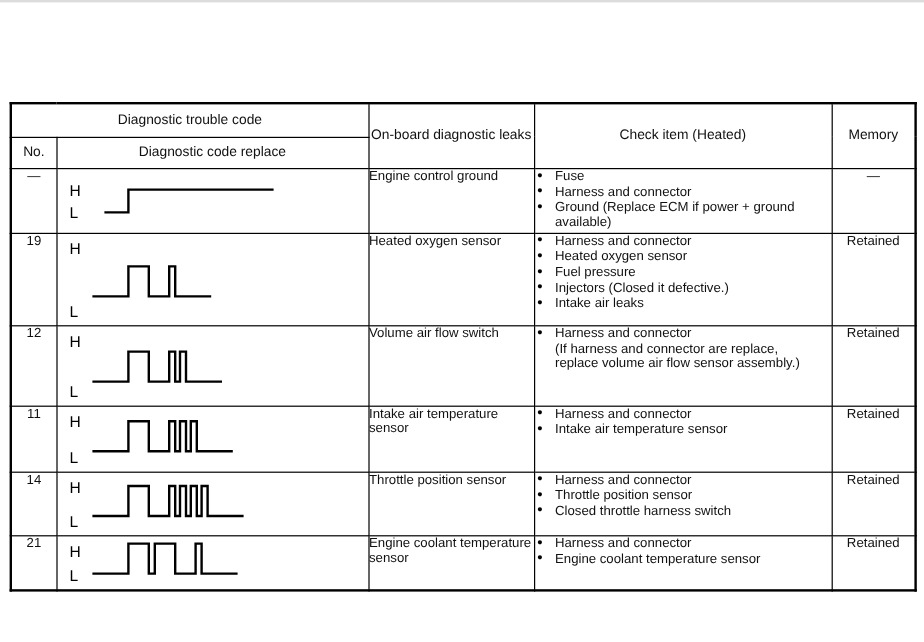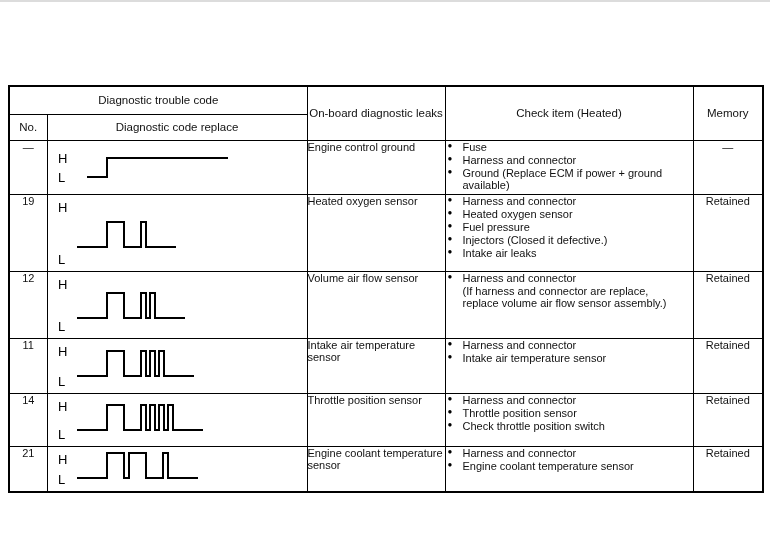--- a/index.html
+++ b/index.html
@@ -109,21 +109,21 @@
   </tr>
         <tr style="height: 67px;">
     <td class="no-cell">12</td>
     <td class="pattern-cell">
             <svg width="256" height="66" viewBox="0 0 256 66">
               <text x="10" y="17" class="wave-label">H</text>
               <text x="10" y="59" class="wave-label">L</text>
               <polyline points="29,46 59,46 59,21 76,21 76,46 93,46 93,21 98,21 98,46 102,46 102,21 107,21 107,46 137,46"></polyline>
             </svg>
           </td>
-    <td class="item-cell">Volume air flow sensor</td>
+    <td class="item-cell">Volume air flow switch</td>
     <td class="check-cell">
       <ul class="checks">
               <li>Harness and connector</li>
               <li class="no-bullet">(If harness and connector are replace, replace volume air flow sensor assembly.)</li>
             </ul>
     </td>
     <td class="memory-cell">Retained</td>
   </tr>
         <tr style="height: 55px;">
     <td class="no-cell">11</td>
@@ -150,21 +150,21 @@
               <text x="10" y="17" class="wave-label">H</text>
               <text x="10" y="45" class="wave-label">L</text>
               <polyline points="29,36 59,36 59,11 76,11 76,36 93,36 93,11 98,11 98,36 102,36 102,11 107,11 107,36 111,36 111,11 116,11 116,36 120,36 120,11 125,11 125,36 155,36"></polyline>
             </svg>
           </td>
     <td class="item-cell">Throttle position sensor</td>
     <td class="check-cell">
       <ul class="checks">
               <li>Harness and connector</li>
               <li>Throttle position sensor</li>
-              <li>Check throttle position switch</li>
+              <li>Closed throttle harness switch</li>
             </ul>
     </td>
     <td class="memory-cell">Retained</td>
   </tr>
         <tr style="height: 45px;">
     <td class="no-cell">21</td>
     <td class="pattern-cell">
             <svg width="256" height="44" viewBox="0 0 256 44">
               <text x="10" y="17" class="wave-label">H</text>
               <text x="10" y="37" class="wave-label">L</text>

